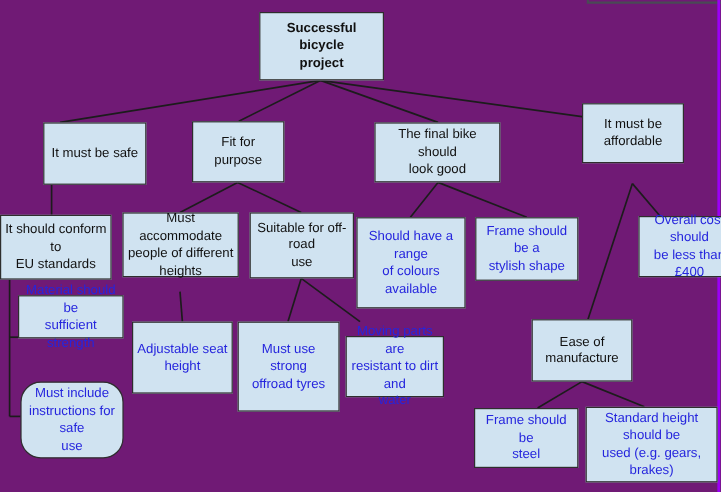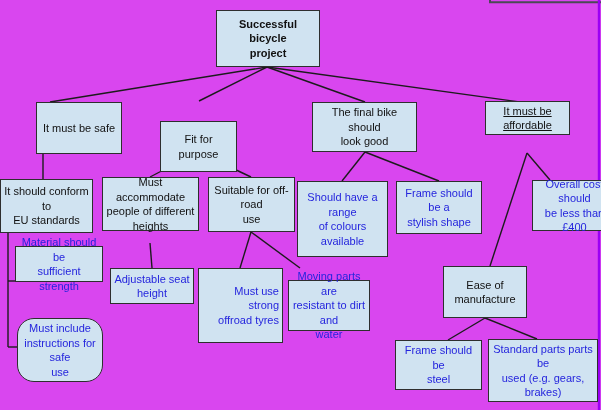--- a/index.html
+++ b/index.html
@@ -19,21 +19,21 @@
     font-size:11px;line-height:14.5px;
     white-space:pre-line;
     padding:2px 3px;
     cursor:default;
   }
   .node.bold{font-weight:bold;}
 </style>
 </head>
 <body>
 
-<div id="canvas" style="background: #d946ef;">
+<div id="canvas" style="background: #701a75;">
   <svg id="edge-layer" xmlns="http://www.w3.org/2000/svg">
       <polyline points="267,67 50,102" fill="none" stroke="#1c1c1c" stroke-width="1.4"></polyline>
       <polyline points="267,67 199,101" fill="none" stroke="#1c1c1c" stroke-width="1.4"></polyline>
       <polyline points="267,67 365,102" fill="none" stroke="#1c1c1c" stroke-width="1.4"></polyline>
       <polyline points="267,67 527,103" fill="none" stroke="#1c1c1c" stroke-width="1.4"></polyline>
       <polyline points="43,154 43,179" fill="none" stroke="#1c1c1c" stroke-width="1.4"></polyline>
       <polyline points="8,233 8,347" fill="none" stroke="#1c1c1c" stroke-width="1.4"></polyline>
       <polyline points="8,281 15,281" fill="none" stroke="#1c1c1c" stroke-width="1.4"></polyline>
       <polyline points="8,347 17,347" fill="none" stroke="#1c1c1c" stroke-width="1.4"></polyline>
       <polyline points="198,152 150,177" fill="none" stroke="#1c1c1c" stroke-width="1.4"></polyline>
@@ -47,48 +47,48 @@
       <polyline points="527,153 490,266" fill="none" stroke="#1c1c1c" stroke-width="1.4"></polyline>
       <polyline points="485,318 448,340" fill="none" stroke="#1c1c1c" stroke-width="1.4"></polyline>
       <polyline points="485,318 537,339" fill="none" stroke="#1c1c1c" stroke-width="1.4"></polyline>
       <polyline points="490,0 490,2.2 601,2.2" fill="none" stroke="#4a4a55" stroke-width="2"></polyline>
       <line x1="599" y1="0" x2="599" y2="410" stroke="#9b00f5" stroke-width="2.4"></line>
     </svg>
   <div id="node-layer">
       <div class="node bold" style="left: 216px; top: 10px; width: 104px; height: 57px; background: rgb(208, 227, 241); border-color: rgb(46, 46, 46); color: rgb(17, 17, 17);">Successful bicycle
 project</div>
       <div class="node" style="left: 0px; top: 102px; width: 86px; height: 52px; background: rgb(208, 227, 241); border-color: rgb(46, 46, 46); color: rgb(17, 17, 17); margin-left: 36px;">It must be safe</div>
-      <div class="node" style="left: 160px; top: 101px; width: 77px; height: 51px; background: rgb(208, 227, 241); border-color: rgb(46, 46, 46); color: rgb(17, 17, 17); margin-top: 20px;">Fit for purpose</div>
+      <div class="node" style="left: 160px; top: 101px; width: 77px; height: 51px; background: rgb(208, 227, 241); border-color: rgb(46, 46, 46); color: rgb(17, 17, 17);">Fit for purpose</div>
       <div class="node" style="left: 312px; top: 102px; width: 105px; height: 50px; background: rgb(208, 227, 241); border-color: rgb(46, 46, 46); color: rgb(17, 17, 17);">The final bike should
 look good</div>
-      <div class="node" style="left: 485px; top: 101px; width: 85px; height: 34px; background: rgb(208, 227, 241); border-color: rgb(46, 46, 46); color: rgb(17, 17, 17); text-decoration: underline;">It must be affordable</div>
+      <div class="node" style="left: 485px; top: 86px; width: 85px; height: 50px; background: rgb(208, 227, 241); border-color: rgb(46, 46, 46); color: rgb(17, 17, 17);">It must be affordable</div>
       <div class="node" style="left: 0px; top: 179px; width: 93px; height: 54px; background: rgb(208, 227, 241); border-color: rgb(46, 46, 46); color: rgb(17, 17, 17);">It should conform to
 EU standards</div>
       <div class="node" style="left: 102px; top: 177px; width: 97px; height: 54px; background: rgb(208, 227, 241); border-color: rgb(46, 46, 46); color: rgb(17, 17, 17);">Must accommodate
 people of different
 heights</div>
       <div class="node" style="left: 208px; top: 177px; width: 87px; height: 55px; background: rgb(208, 227, 241); border-color: rgb(46, 46, 46); color: rgb(17, 17, 17);">Suitable for off-road
 use</div>
       <div class="node" style="left: 297px; top: 181px; width: 91px; height: 76px; background: rgb(208, 227, 241); border-color: rgb(46, 46, 46); color: rgb(37, 37, 221);">Should have a range
 of colours available</div>
       <div class="node" style="left: 396px; top: 181px; width: 86px; height: 53px; background: rgb(208, 227, 241); border-color: rgb(46, 46, 46); color: rgb(37, 37, 221);">Frame should be a
 stylish shape</div>
       <div class="node" style="left: 532px; top: 180px; width: 85px; height: 51px; background: rgb(208, 227, 241); border-color: rgb(46, 46, 46); color: rgb(37, 37, 221);">Overall cost should
 be less than £400</div>
       <div class="node" style="left: 15px; top: 246px; width: 88px; height: 36px; background: rgb(208, 227, 241); border-color: rgb(46, 46, 46); color: rgb(37, 37, 221);">Material should be
 sufficient strength</div>
       <div class="node" style="left: 17px; top: 318px; width: 86px; height: 64px; background: rgb(208, 227, 241); border-color: rgb(46, 46, 46); color: rgb(37, 37, 221); border-radius: 17px;">Must include
 instructions for safe
 use</div>
-      <div class="node" style="left: 110px; top: 268px; width: 84px; height: 36px; background: rgb(208, 227, 241); border-color: rgb(46, 46, 46); color: rgb(37, 37, 221);">Adjustable seat
+      <div class="node" style="left: 110px; top: 268px; width: 84px; height: 60px; background: rgb(208, 227, 241); border-color: rgb(46, 46, 46); color: rgb(37, 37, 221);">Adjustable seat
 height</div>
-      <div class="node" style="left: 198px; top: 268px; width: 85px; height: 75px; background: rgb(208, 227, 241); border-color: rgb(46, 46, 46); color: rgb(37, 37, 221); text-align: right;">Must use strong
+      <div class="node" style="left: 198px; top: 268px; width: 85px; height: 75px; background: rgb(208, 227, 241); border-color: rgb(46, 46, 46); color: rgb(37, 37, 221);">Must use strong
 offroad tyres</div>
       <div class="node" style="left: 288px; top: 280px; width: 82px; height: 51px; background: rgb(208, 227, 241); border-color: rgb(46, 46, 46); color: rgb(37, 37, 221);">Moving parts are
 resistant to dirt and
 water</div>
       <div class="node" style="left: 443px; top: 266px; width: 84px; height: 52px; background: rgb(208, 227, 241); border-color: rgb(46, 46, 46); color: rgb(17, 17, 17);">Ease of manufacture</div>
       <div class="node" style="left: 395px; top: 340px; width: 87px; height: 50px; background: rgb(208, 227, 241); border-color: rgb(46, 46, 46); color: rgb(37, 37, 221);">Frame should be
 steel</div>
-      <div class="node" style="left: 488px; top: 339px; width: 110px; height: 63px; background: rgb(208, 227, 241); border-color: rgb(46, 46, 46); color: rgb(37, 37, 221);">Standard parts parts be
+      <div class="node" style="left: 488px; top: 339px; width: 110px; height: 63px; background: rgb(208, 227, 241); border-color: rgb(46, 46, 46); color: rgb(37, 37, 221);">Standard height should be
 used (e.g. gears, brakes)</div>
     </div>
 </div>
 
 </body></html>

